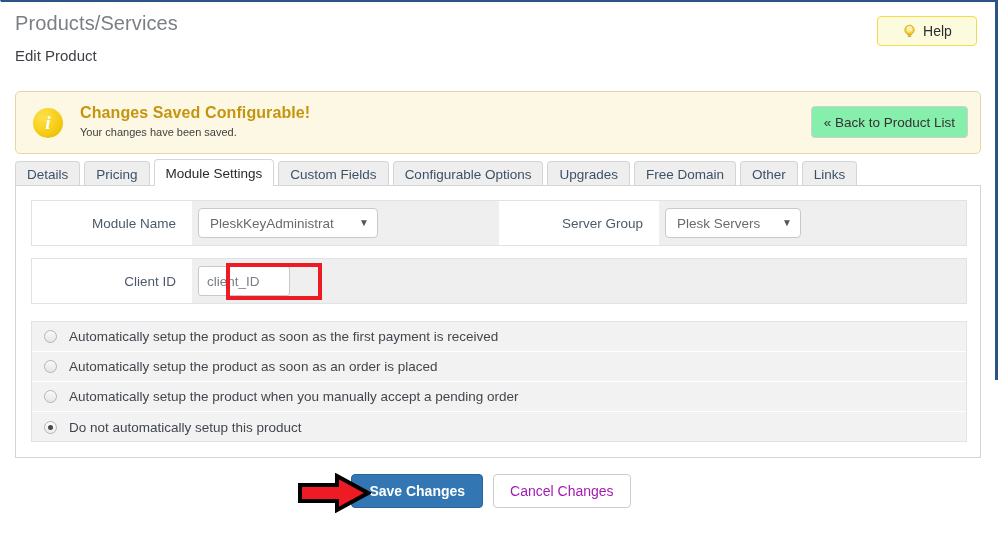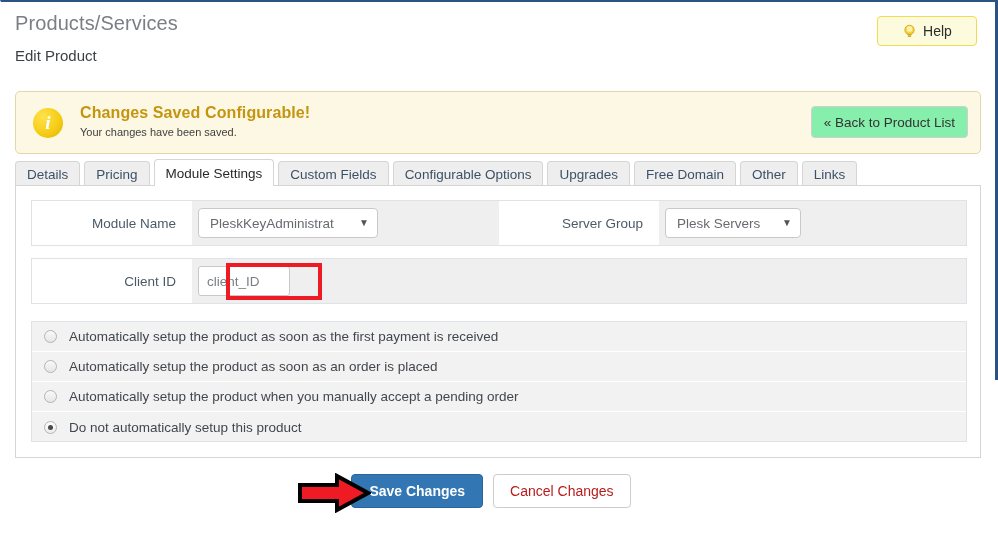--- a/index.html
+++ b/index.html
@@ -196,21 +196,21 @@
   .btn-primary {
     height: 34px; padding: 0 17px;
     background: #3277b3; border: 1px solid #2b6699;
     border-radius: 4px; color: #ffffff; font-size: 14px;
     font-weight: bold;
     display: flex; align-items: center; cursor: pointer;
   }
   .btn-default {
     height: 34px; padding: 0 16px;
     background: #ffffff; border: 1px solid #cccccc;
-    border-radius: 4px; color: #b91c1c; font-size: 14px;
+    border-radius: 4px; color: #a21caf; font-size: 14px;
     display: flex; align-items: center; cursor: pointer;
   }
 
   
   .anno-box {
     position: absolute; left: 225px; top: 261px;
     width: 96px; height: 37px;
     border: 4px solid #ee1b24;
     pointer-events: none;
   }

